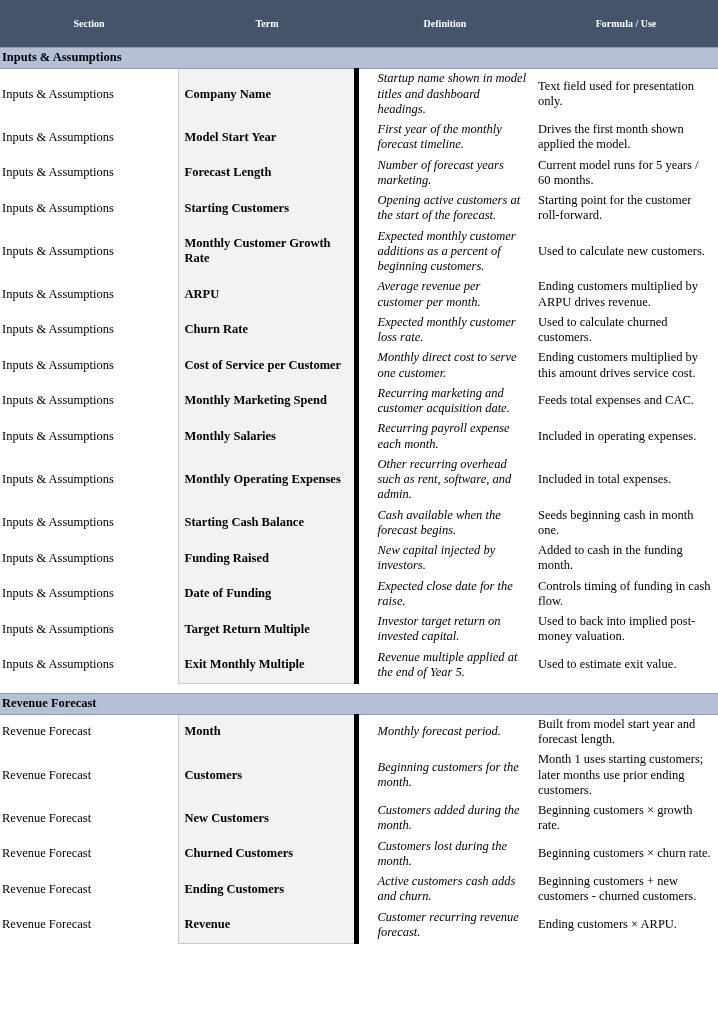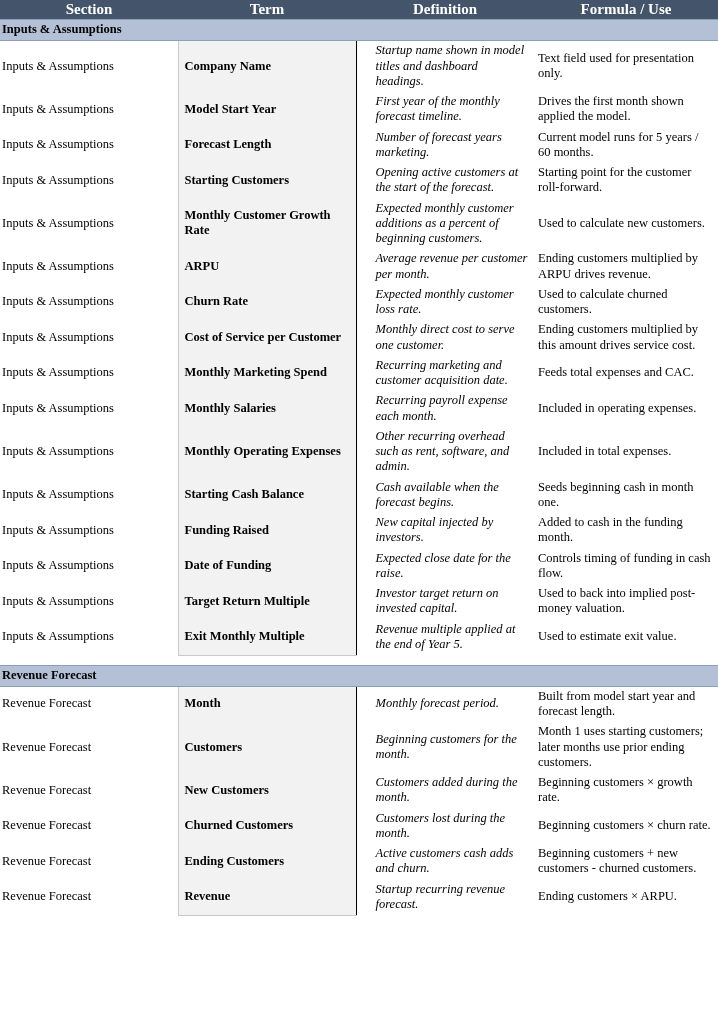--- a/index.html
+++ b/index.html
@@ -18,23 +18,23 @@
   table.glossary {
     width: 718px;
     border-collapse: collapse;
     table-layout: fixed;
   }
   thead th {
     background: #44546a;
     color: #ffffff;
     font-family: "Liberation Serif", serif;
     font-weight: bold;
-    font-size: 15px;
+    font-size: 10px;
     text-align: center;
-    padding: 1px 4px;
+    padding: 18px 4px;
     border: none;
   }
   col.c-section { width: 178px; }
   col.c-term    { width: 178px; }
   col.c-def     { width: 178px; }
   col.c-formula { width: 184px; }
 
   tr.section-band td {
     background: #b4c0d6;
     font-weight: bold;
@@ -57,21 +57,21 @@
     font-size: 12.5px;
     border: none;
   }
   td.section {
     padding-left: 2px;
   }
   td.term {
     font-weight: bold;
     background: #f2f2f2;
     border-left: 1px solid #c9c9c9;
-    border-right: 1px solid #000000;
+    border-right: 5px solid #000000;
     padding-left: 6px;
   }
   tr.first-in-group td.term { border-top: 1px solid #c9c9c9; }
   tr.last-in-group td.term { border-bottom: 1px solid #c9c9c9; }
   td.def { padding-left: 19px; font-style: italic; }
   td.formula { padding-left: 4px; }
 </style>
 </head>
 <body>
 
@@ -222,17 +222,17 @@
       </tr>
       <tr class="">
         <td class="section">Revenue Forecast</td>
         <td class="term">Ending Customers</td>
         <td class="def">Active customers cash adds and churn.</td>
         <td class="formula">Beginning customers + new customers - churned customers.</td>
       </tr>
       <tr class="last-in-group">
         <td class="section">Revenue Forecast</td>
         <td class="term">Revenue</td>
-        <td class="def">Startup recurring revenue forecast.</td>
+        <td class="def">Customer recurring revenue forecast.</td>
         <td class="formula">Ending customers × ARPU.</td>
       </tr>
     </tbody>
 </table>
 
 </body></html>

